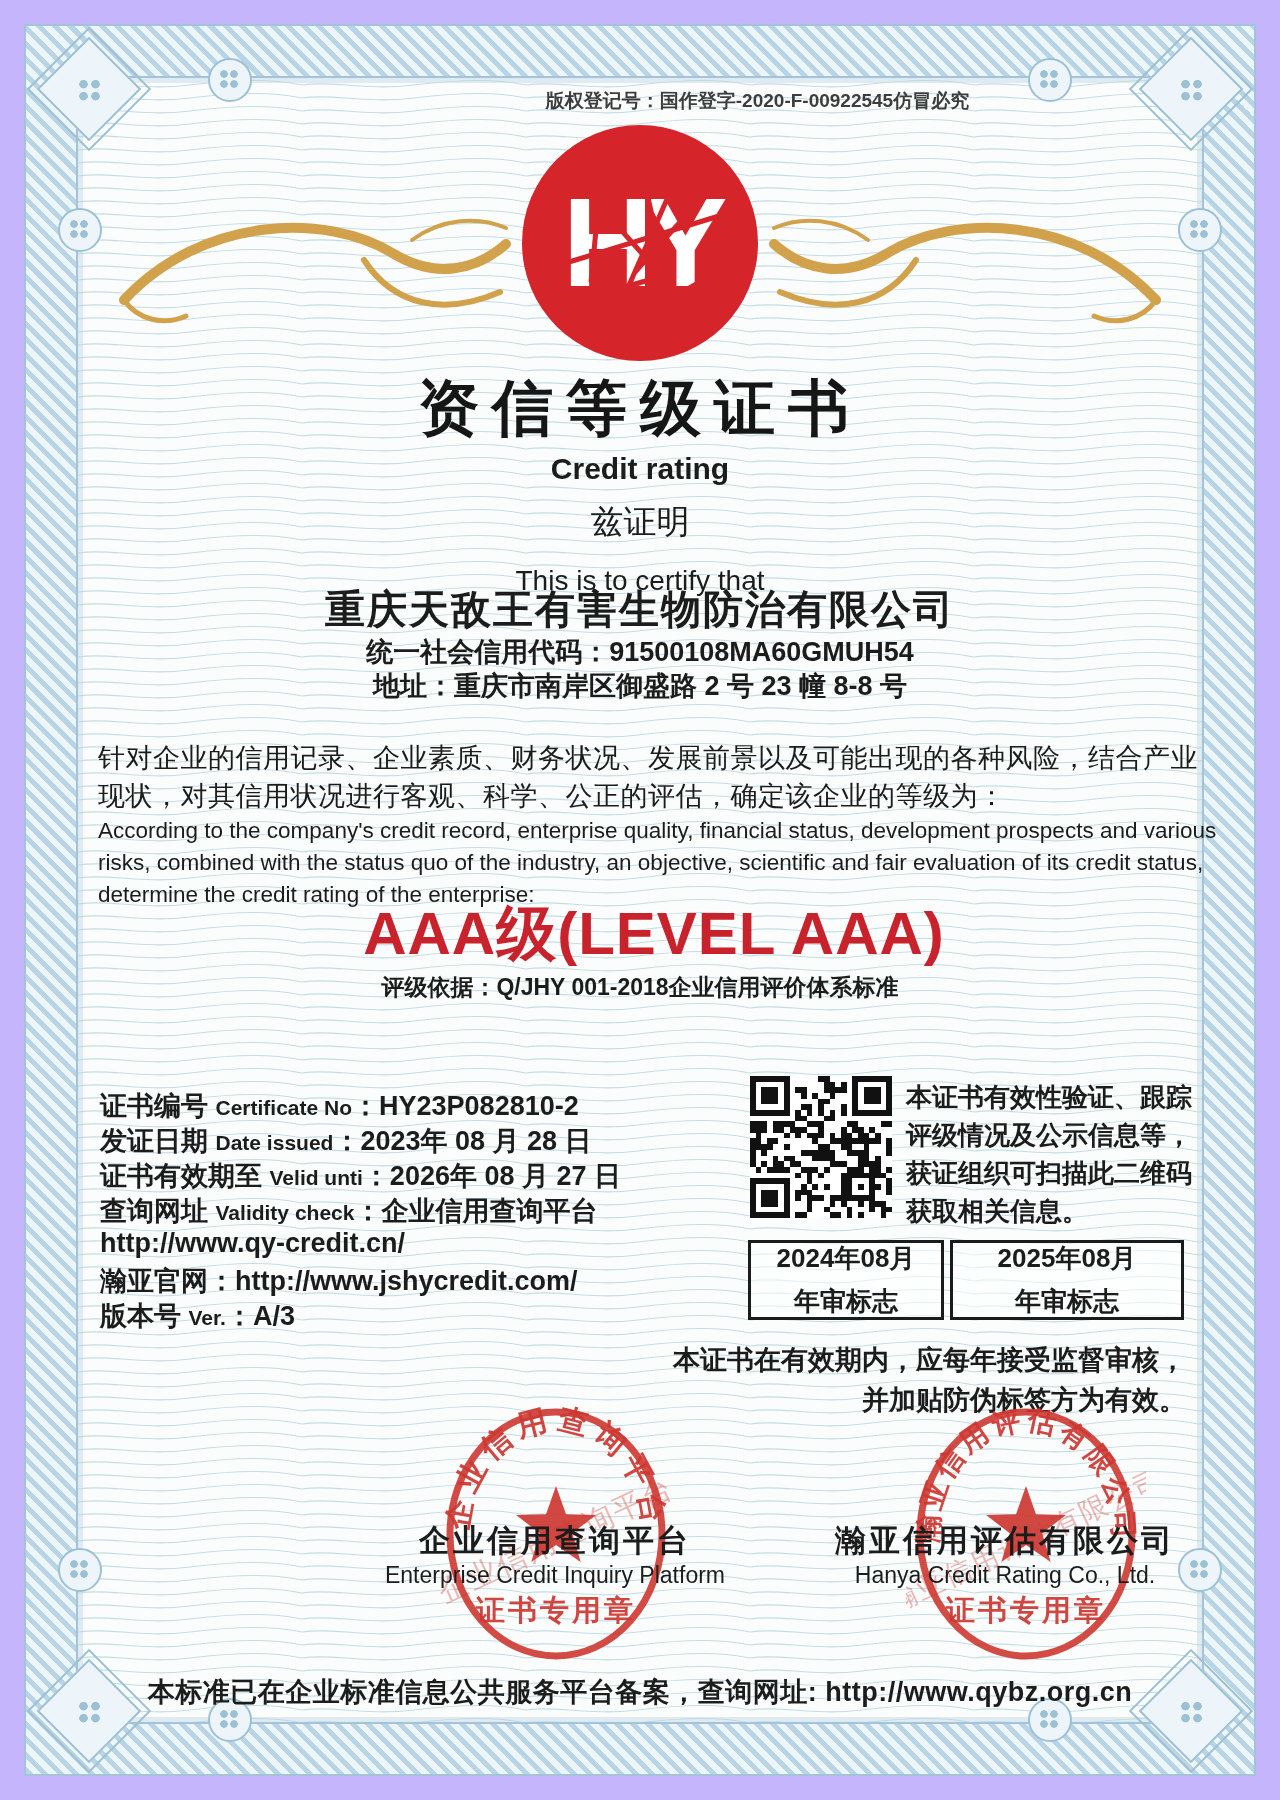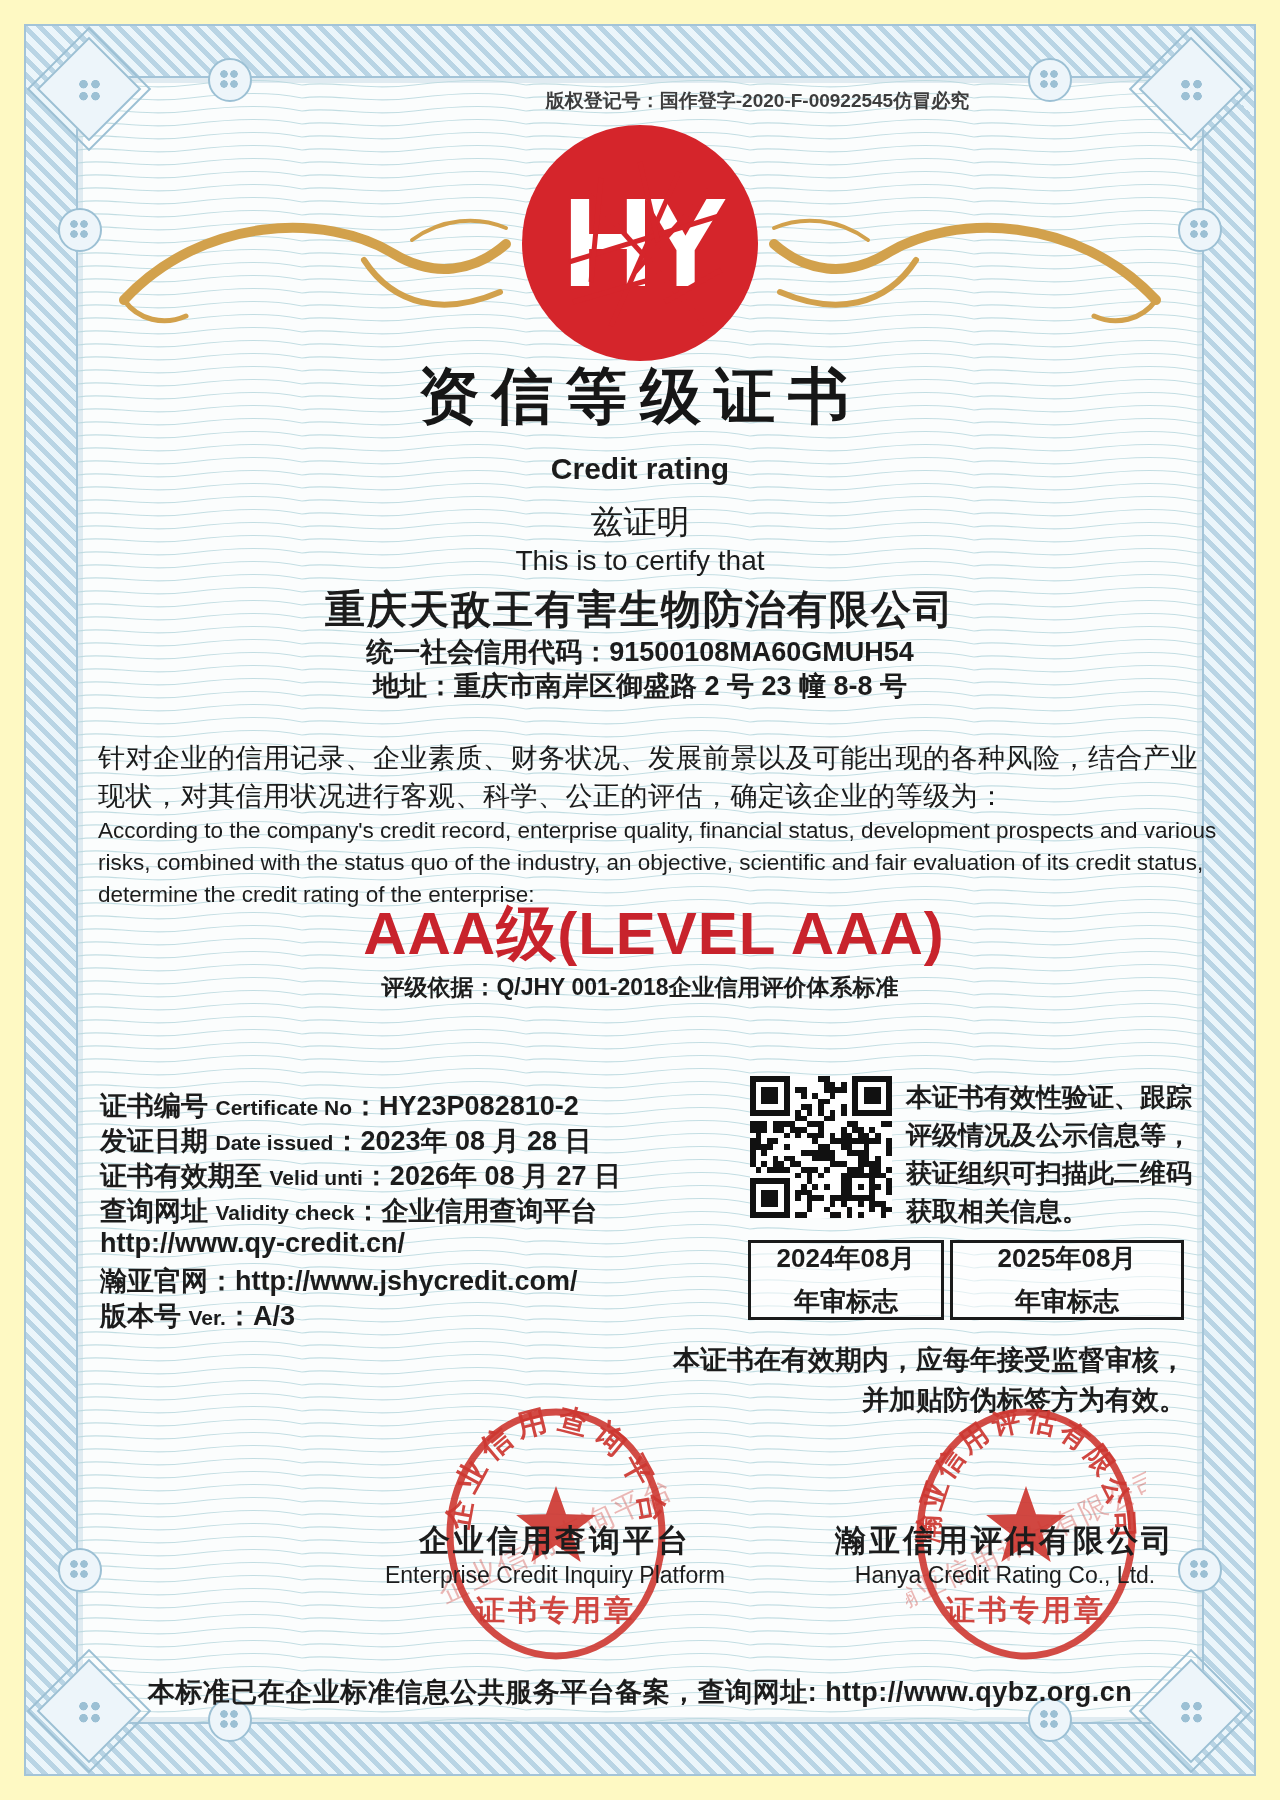--- a/index.html
+++ b/index.html
@@ -1,16 +1,16 @@
 <!DOCTYPE html>
 <html><head>
 <meta charset="utf-8">
 <style>
   html,body{margin:0;padding:0;background:#e9edf0;}
-  .page{position:relative;width:1280px;height:1800px;background:#fef9c3;overflow:hidden;
+  .page{position:relative;width:1280px;height:1800px;background:#c4b5fd;overflow:hidden;
         font-family:"Liberation Sans",sans-serif;color:#1c1c1c;}
   
   .border-band{position:absolute;inset:24px;border:2px solid #a3c4d8;z-index:0;
      background:
        repeating-linear-gradient(45deg, rgba(150,190,214,.50) 0 5px, rgba(236,246,251,.95) 5px 11px),
        #dcebf3;}
   .border-inner{position:absolute;inset:76px;background:#fbfdfd;border:2px solid #a3c4d8;
      box-shadow:inset 0 0 0 5px rgba(163,196,216,.30);z-index:1;}
   .waves{position:absolute;inset:78px;z-index:1;opacity:.85;}
   .corner-orn{position:absolute;width:70px;height:70px;background:#edf5fa;border:2px solid #9cc0d4;
@@ -32,24 +32,24 @@
       radial-gradient(circle at 18px 18px,#9cc0d4 3.5px, rgba(0,0,0,0) 4px);}
   
   .content{position:absolute;inset:0;z-index:3;}
   .abs{position:absolute;}
   .ctr{left:0;width:100%;text-align:center;}
   .copyright{top:88px;font-size:19px;font-weight:600;color:#3d3d3d;padding-left:235px;box-sizing:border-box;}
   .logo-wrap{top:120px;left:50%;transform:translateX(-50%);}
   .flourish{top:198px;width:402px;height:152px;}
   .flourish.left{left:112px;}
   .flourish.right{left:766px;transform:scaleX(-1);}
-  .title{top:356px;font-size:61px;font-weight:600;letter-spacing:13px;color:#161616;}
+  .title{top:368px;font-size:61px;font-weight:600;letter-spacing:13px;color:#161616;}
   .subtitle{top:452px;font-size:30px;font-weight:600;}
   .certify-cn{top:500px;font-size:33px;font-weight:500;}
-  .certify-en{top:545px;font-size:28px;font-weight:500;text-align:center;}
+  .certify-en{top:565px;font-size:28px;font-weight:500;text-align:center;}
   .company{top:582px;font-size:40px;font-weight:bold;letter-spacing:2px;}
   .code-line{top:634px;font-size:27px;font-weight:600;}
   .addr-line{top:668px;font-size:27px;font-weight:600;}
   .para-cn{left:98px;width:1090px;font-size:27px;font-weight:500;letter-spacing:.5px;white-space:nowrap;}
   .pcn1{top:740px;} .pcn2{top:778px;}
   .para-en{left:98px;width:1100px;font-size:22.5px;font-weight:500;white-space:nowrap;}
   .pen1{top:818px;} .pen2{top:850px;} .pen3{top:882px;}
   .rating{top:894px;font-size:60px;font-weight:bold;letter-spacing:1px;}
   .basis-cn{top:972px;font-size:23px;font-weight:600;}
   .basis-en{top:1001px;font-size:23px;font-weight:500;}

